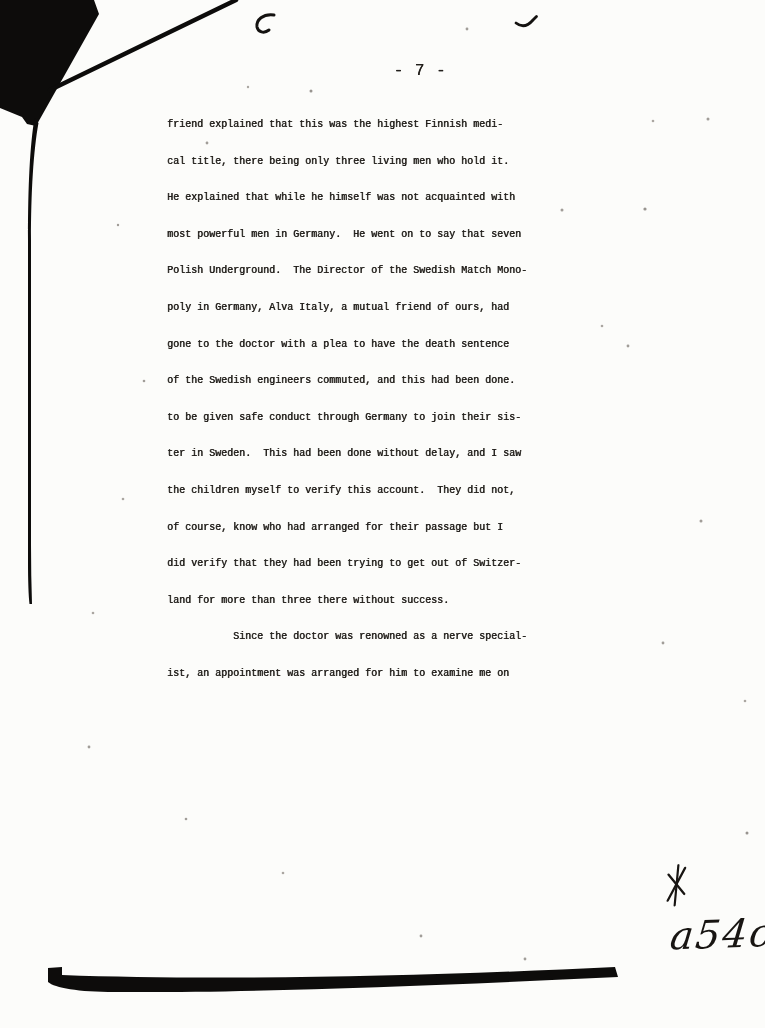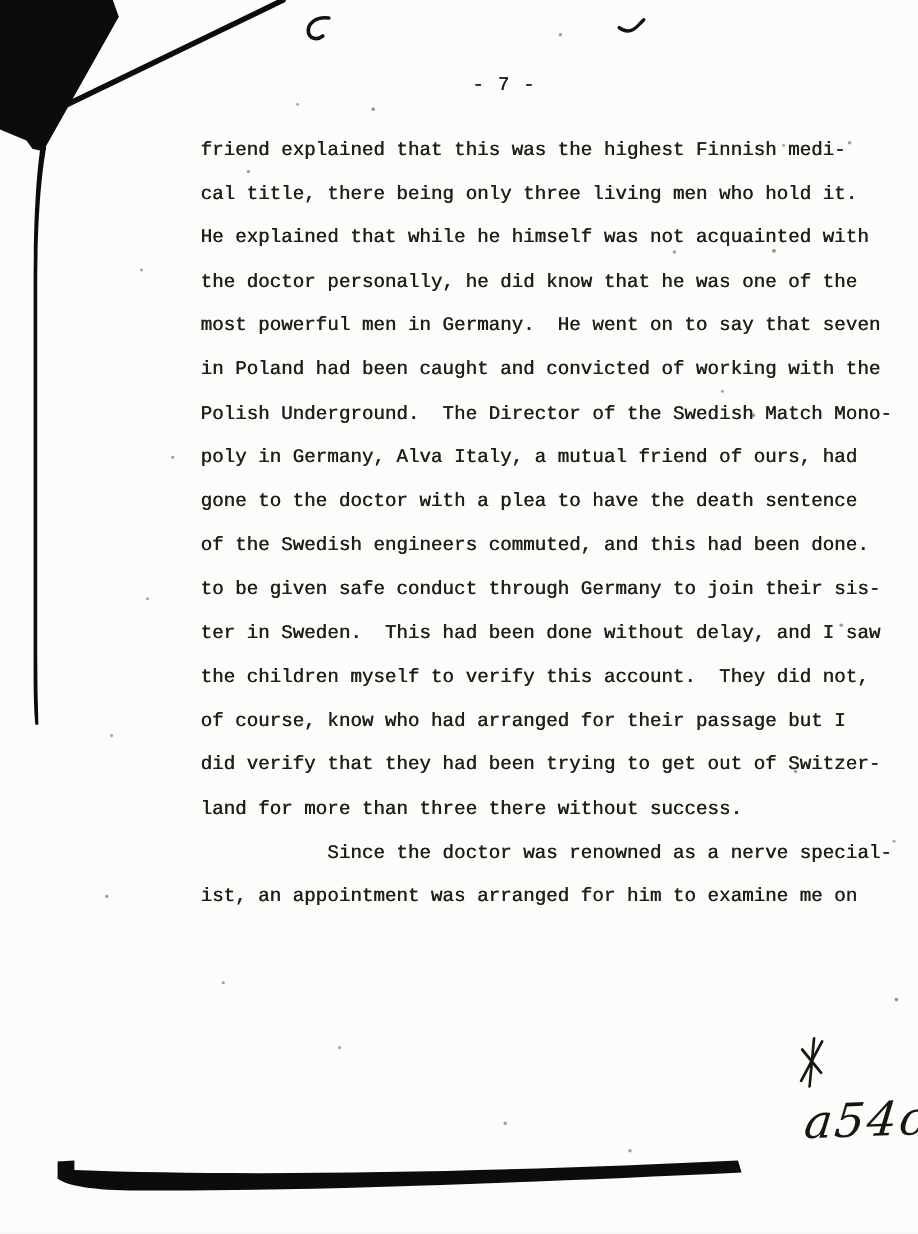--- a/index.html
+++ b/index.html
@@ -56,21 +56,21 @@
     left:0;top:61px;width:840px;
     text-align:center;
     font-size:16px;line-height:20px;
     letter-spacing:1px;
     white-space:pre;
     text-shadow:0.4px 0 0 currentColor;
   }
   .body-text{
     position:absolute;
     left:167px;top:107px;width:585px;
-    font-size:16px;
+    font-size:10px;
   }
   .body-text .line{
     height:36.6px;line-height:36.6px;
     white-space:pre;
     text-shadow:0.4px 0 0 currentColor;
   }
   .handwritten{
     position:absolute;
     left:608px;top:866px;
     font-family:"DejaVu Serif",serif;
@@ -106,23 +106,21 @@
   </svg>
 
   <div class="specks"></div>
 
   <div class="page-number">- 7 -</div>
 
   <div class="body-text">
     <div class="line">friend explained that this was the highest Finnish medi-</div>
     <div class="line">cal title, there being only three living men who hold it.</div>
     <div class="line">He explained that while he himself was not acquainted with</div>
-    <div class="line">the doctor personally, he did know that he was one of the</div>
     <div class="line">most powerful men in Germany.  He went on to say that seven</div>
-    <div class="line">in Poland had been caught and convicted of working with the</div>
     <div class="line">Polish Underground.  The Director of the Swedish Match Mono-</div>
     <div class="line">poly in Germany, Alva Italy, a mutual friend of ours, had</div>
     <div class="line">gone to the doctor with a plea to have the death sentence</div>
     <div class="line">of the Swedish engineers commuted, and this had been done.</div>
     <div class="line">to be given safe conduct through Germany to join their sis-</div>
     <div class="line">ter in Sweden.  This had been done without delay, and I saw</div>
     <div class="line">the children myself to verify this account.  They did not,</div>
     <div class="line">of course, know who had arranged for their passage but I</div>
     <div class="line">did verify that they had been trying to get out of Switzer-</div>
     <div class="line">land for more than three there without success.</div>

